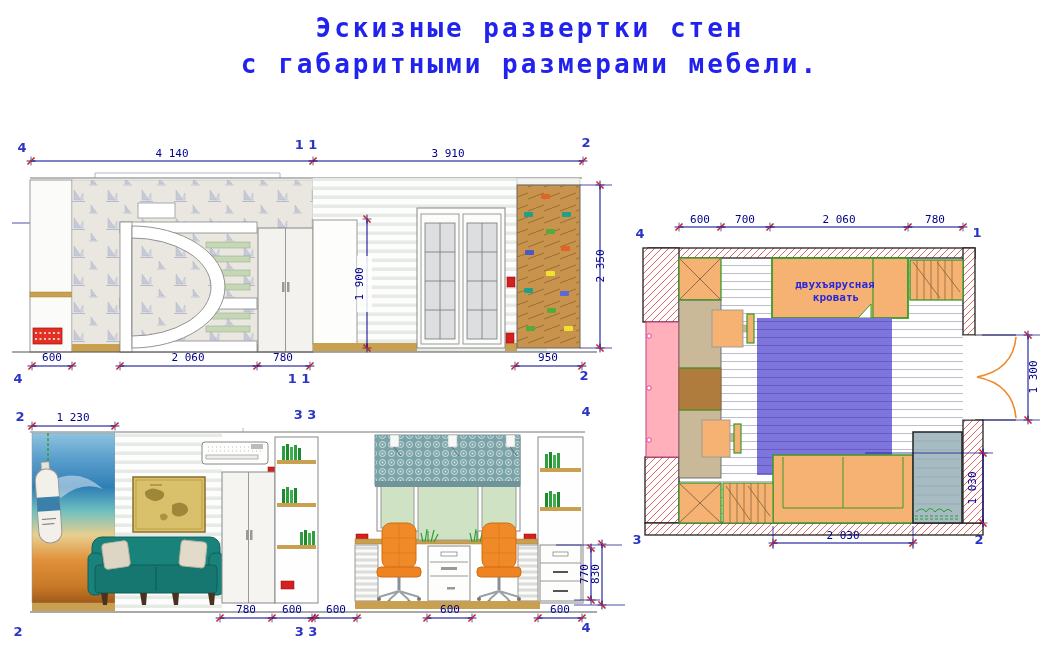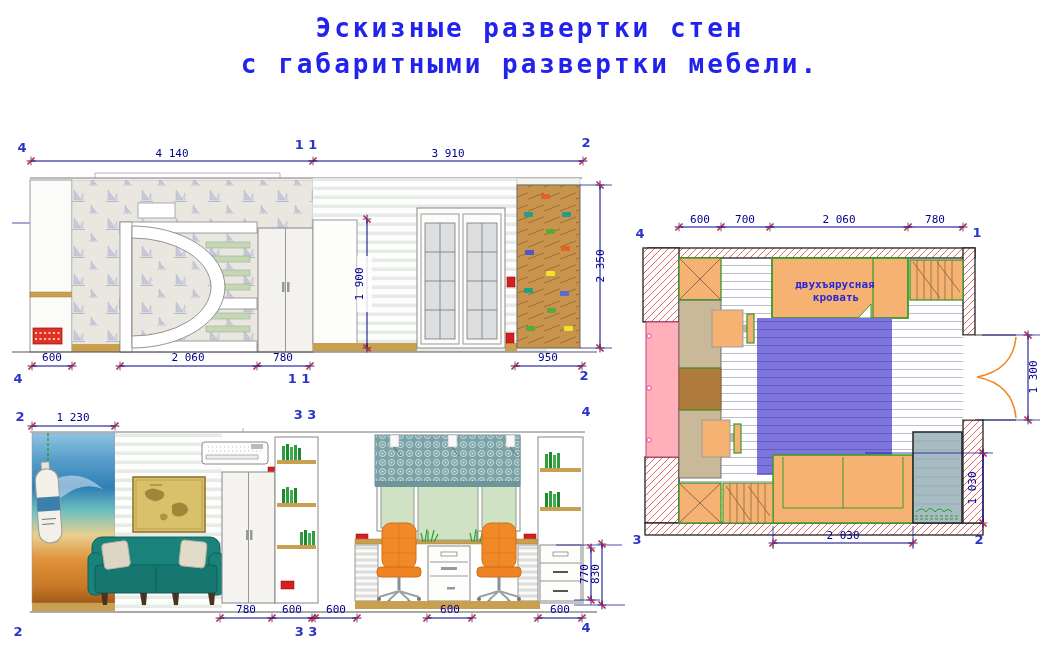--- a/index.html
+++ b/index.html
@@ -16,21 +16,21 @@
   .extline{stroke:#00008c;stroke-width:0.7;fill:none;}
   .wl{stroke:#777;stroke-width:1;fill:none;}
 </style>
 </head>
 <body>
 
 <div class="canvas">
 
   <div class="title">
     <div>Эскизные развертки стен</div>
-    <div>с габаритными развертки мебели.</div>
+    <div>с габаритными размерами мебели.</div>
   </div>
 
   <svg width="1055" height="658" viewBox="0 0 1055 658">
     <defs>
       <marker id="tk" viewBox="-5 -5 10 10" markerWidth="11" markerHeight="11" refX="0" refY="0" orient="auto">
         <line x1="-4" y1="0" x2="4" y2="0" stroke="#00008c" stroke-width="0.8"></line>
         <line x1="0" y1="-4" x2="0" y2="4" stroke="#00008c" stroke-width="0.6"></line>
         <line x1="-3.2" y1="3.2" x2="3.2" y2="-3.2" stroke="#cc2020" stroke-width="1.4"></line>
       </marker>
       <pattern id="pSail" patternUnits="userSpaceOnUse" width="34" height="28">

